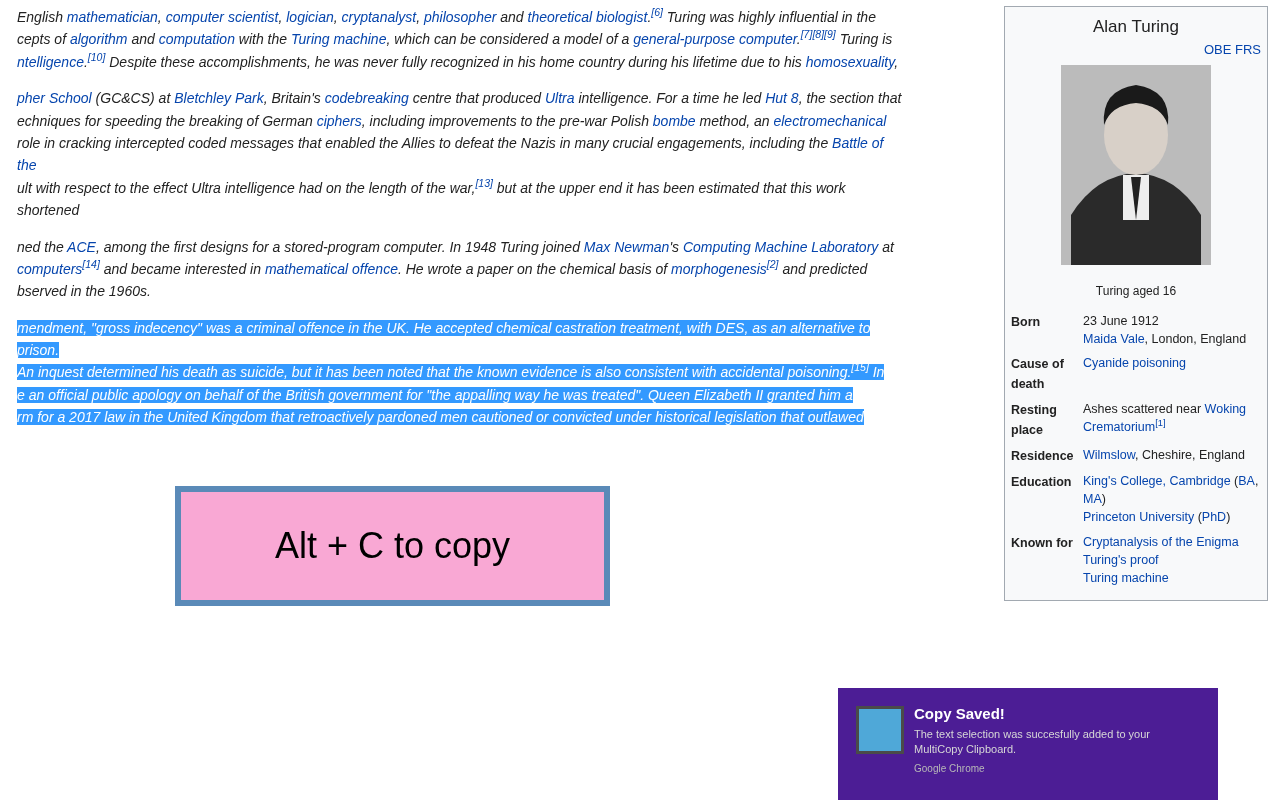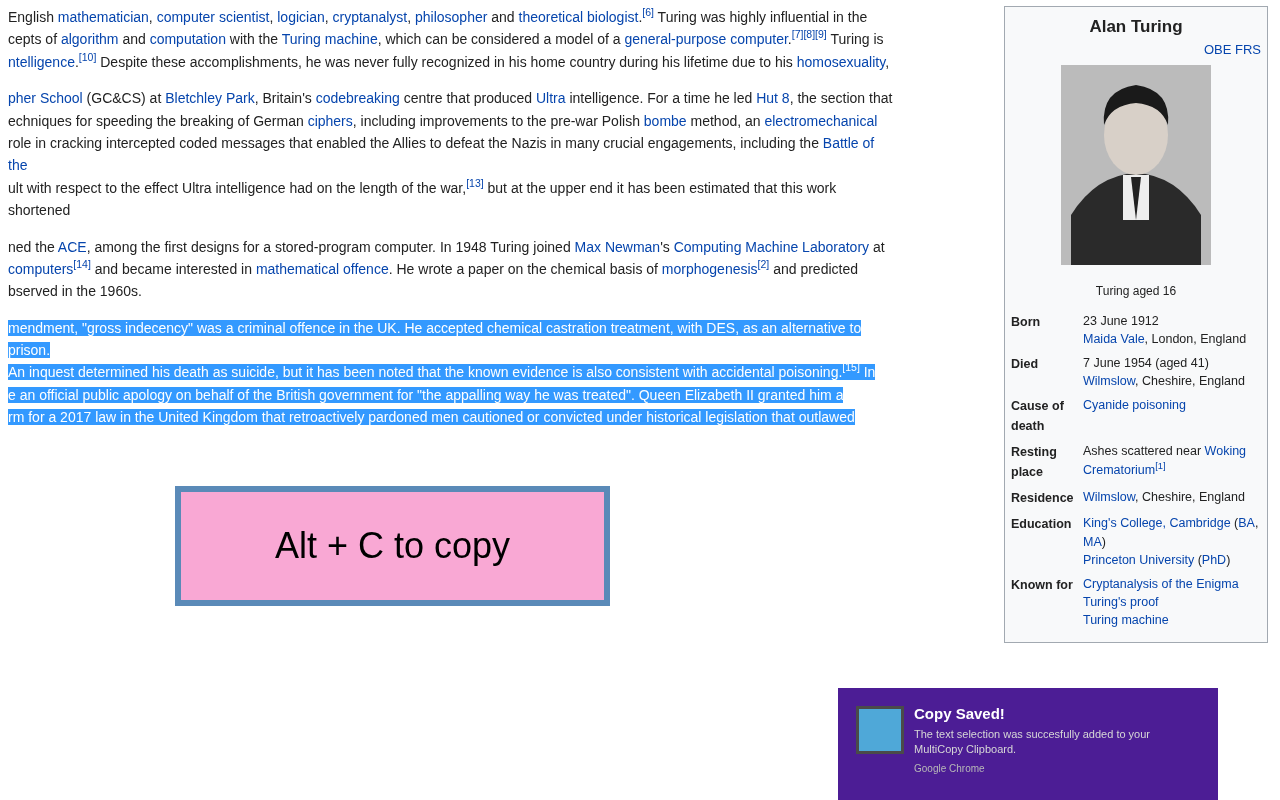--- a/index.html
+++ b/index.html
@@ -12,24 +12,25 @@
     width: 1280px;
     height: 800px;
     overflow: hidden;
     position: relative;
   }
   a { color: #0645ad; text-decoration: none; }
   sup { font-size: 0.75em; vertical-align: super; line-height: 0; }
 
   .main-content {
     position: absolute;
-    left: 4px;
+    left: 13px;
     top: 0;
     width: 900px;
     padding: 6px 8px 0 4px;
+    font-style: italic;
   }
   .para { margin-bottom: 14px; }
   .fragment { display: inline; }
   .selected { background: #3399ff; color: #fff; }
   .selected a { color: #fff; }
 
   .overlay-box {
     position: absolute;
     left: 175px;
     top: 486px;
@@ -48,21 +49,21 @@
   .infobox {
     position: absolute;
     right: 12px;
     top: 6px;
     width: 264px;
     border: 1px solid #a2a9b1;
     background: #f8f9fa;
     font-size: 13px;
     padding: 4px 6px 10px 6px;
   }
-  .infobox .title { text-align: center; font-weight: bold; font-size: 17px; padding-top: 2px; }
+  .infobox .title { text-align: center; font-weight: normal; font-size: 17px; padding-top: 2px; }
   .infobox .honors { text-align: right; color: #0645ad; font-size: 13px; margin-bottom: 4px; }
   .photo-wrap { text-align: center; margin-bottom: 4px; }
   .photo {
     width: 150px; height: 200px;
     display: inline-block;
     background: #555;
     position: relative;
     overflow: hidden;
   }
   .photo svg { width: 100%; height: 100%; display: block; }
@@ -163,24 +164,20 @@
     </div>
     <div class="caption">Turing aged 16</div>
   </div>
   <table class="info-table">
     <tbody>
         <tr>
       <th>Born</th>
       <td><span>23 June 1912</span><br><a href="#">Maida Vale</a><span>, London, England</span></td>
     </tr>
     <tr>
-      <th>Died</th>
-      <td><span>7 June 1954 (aged 41)</span><br><a href="#">Wilmslow</a><span>, Cheshire, England</span></td>
-    </tr>
-    <tr>
       <th>Cause of death</th>
       <td><a href="#">Cyanide poisoning</a></td>
     </tr>
     <tr>
       <th>Resting place</th>
       <td><span>Ashes scattered near </span><a href="#">Woking</a> <a href="#">Crematorium</a><sup><a href="#">[1]</a></sup></td>
     </tr>
     <tr>
       <th>Residence</th>
       <td><a href="#">Wilmslow</a><span>, Cheshire, England</span></td>

